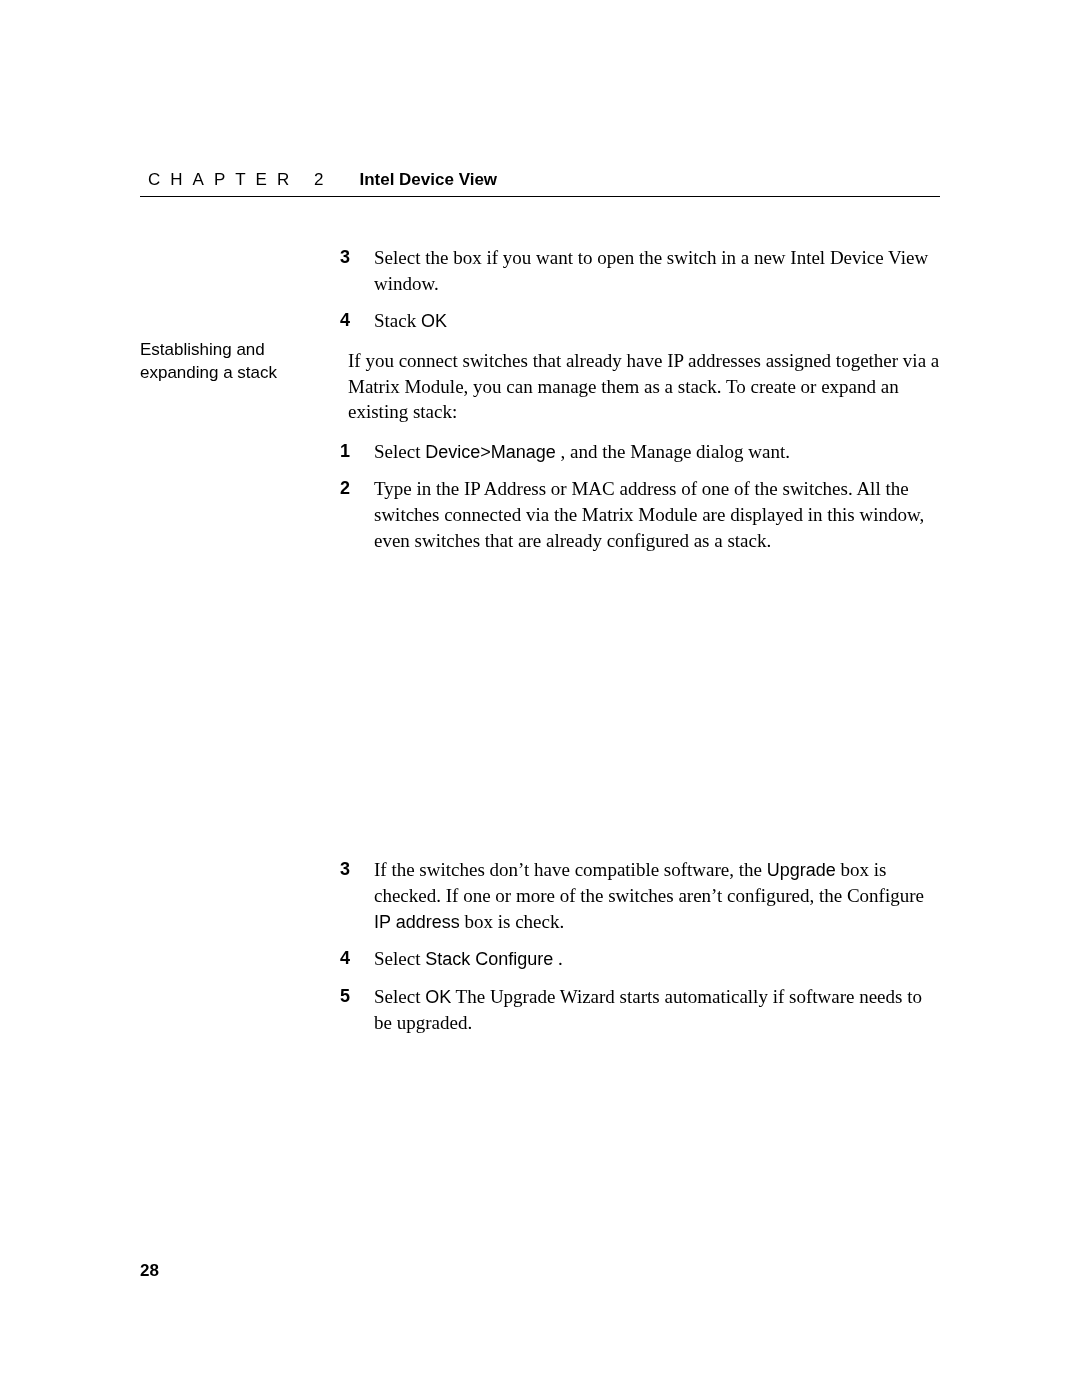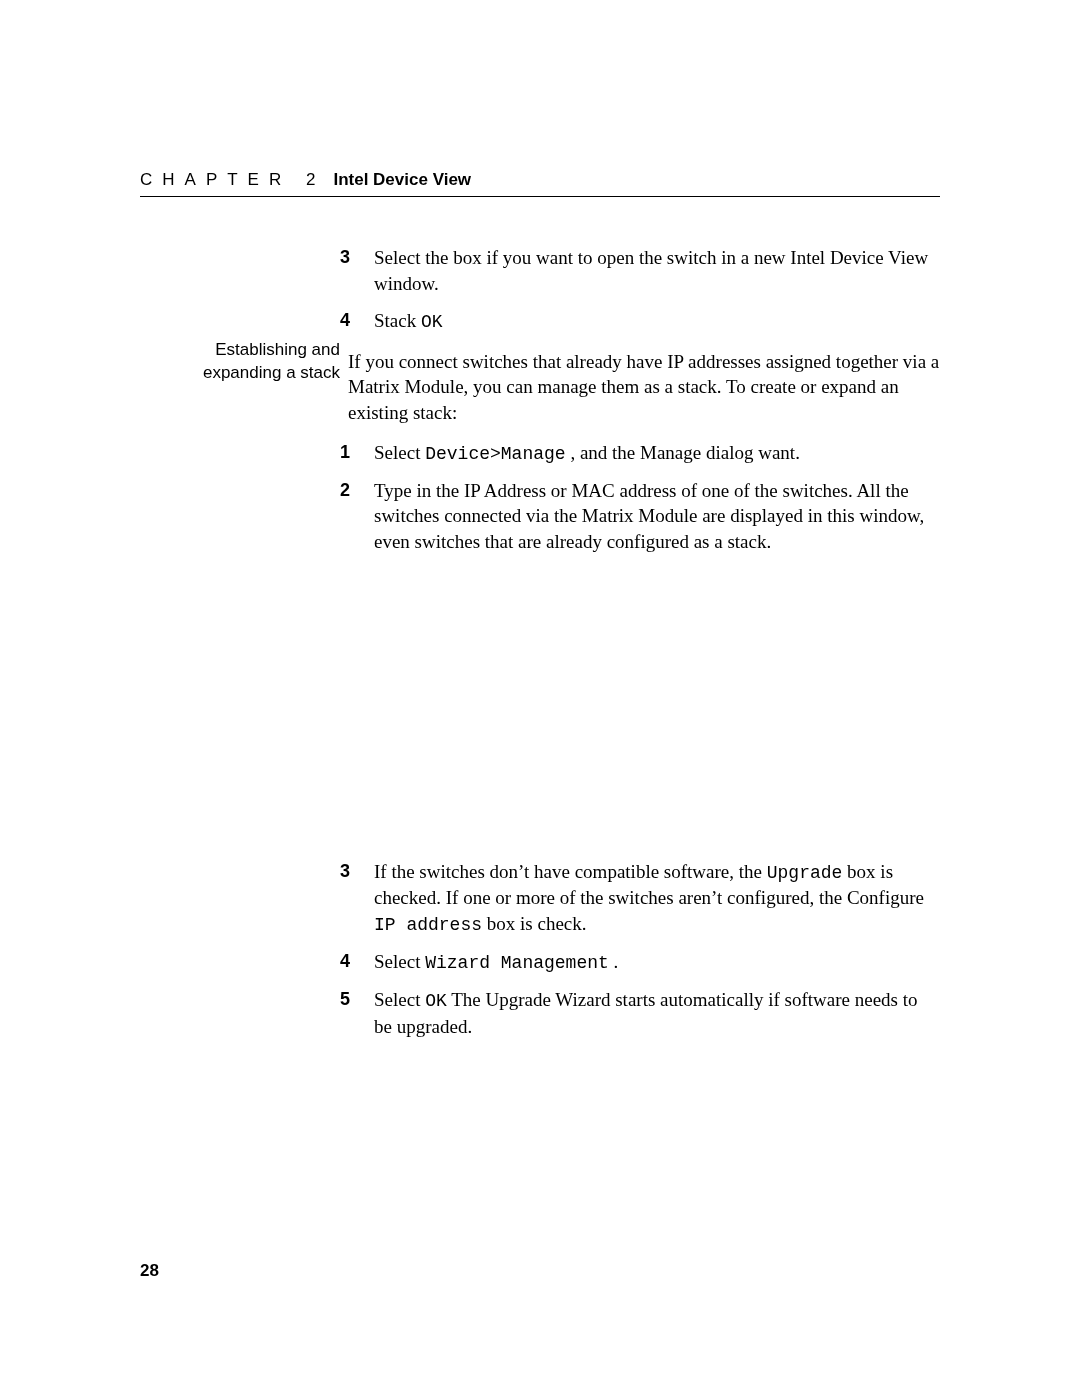--- a/index.html
+++ b/index.html
@@ -21,40 +21,40 @@
     align-items: baseline;
     border-bottom: 1px solid #000;
     padding-bottom: 6px;
     margin-bottom: 48px;
   }
   .run-chapter {
     font-family: Helvetica, Arial, sans-serif;
     font-size: 17px;
     letter-spacing: 10px;
     font-weight: 400;
+    margin-left: 8px;
   }
   .run-title {
     font-family: Helvetica, Arial, sans-serif;
     font-size: 17px;
     font-weight: 700;
-    margin-left: 8px;
+    margin-left: 26px;
     letter-spacing: 0;
   }
   .body-area {
     display: grid;
     grid-template-columns: 200px 1fr;
     column-gap: 0;
   }
   .sidebar {
     font-family: Helvetica, Arial, sans-serif;
     font-size: 17px;
     line-height: 1.35;
     color: #000;
     padding-top: 94px;
-    text-align: right;
   }
   .main {
     font-size: 19px;
     line-height: 1.35;
   }
   .intro {
     margin: 0 0 14px 8px;
   }
   .num-list {
     list-style: none;
@@ -70,21 +70,21 @@
     font-family: Helvetica, Arial, sans-serif;
     font-weight: 700;
     font-size: 18px;
     width: 34px;
     flex: 0 0 34px;
   }
   .num-list .t {
     flex: 1;
   }
   .sans {
-    font-family: Liberation Mono, monospace;
+    font-family: Liberation Sans, sans-serif;
     font-size: 18px;
     text-align: right;
   }
   .figure-gap {
     height: 290px;
   }
   .page-number {
     position: absolute;
     left: 140px;
     bottom: 116px;
@@ -143,21 +143,21 @@
       <ol class="num-list">
         <li>
           <span class="n">3</span>
           <span class="t">
             <span>If the switches don’t have compatible software, the </span><span class="sans">Upgrade</span><span> box is checked. If one or more of the switches aren’t configured, the Configure </span><span class="sans">IP address</span><span> box is check.</span>
           </span>
         </li>
         <li>
           <span class="n">4</span>
           <span class="t">
-            <span>Select </span><span class="sans">Wizard Management</span><span> .</span>
+            <span>Select </span><span class="sans">Stack Configure</span><span> .</span>
           </span>
         </li>
         <li>
           <span class="n">5</span>
           <span class="t">
             <span>Select </span><span class="sans">OK</span><span> The Upgrade Wizard starts automatically if software needs to be upgraded.</span>
           </span>
         </li>
       </ol>
 

